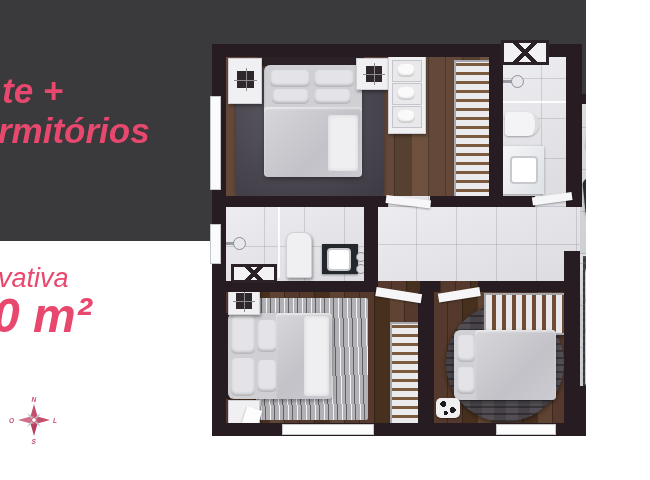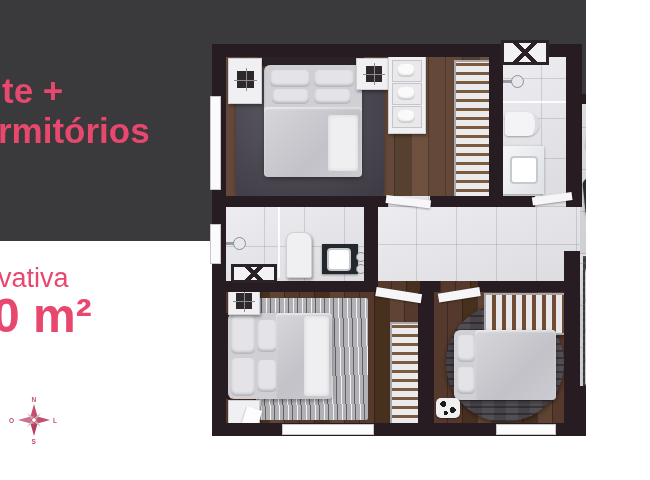--- a/index.html
+++ b/index.html
@@ -1,17 +1,17 @@
 <!DOCTYPE html>
 <html><head>
 <meta charset="utf-8">
 <style>
   html,body{margin:0;padding:0;background:#ffffff;}
   .screen{position:relative;width:586px;height:480px;overflow:hidden;background:#fff;
-          font-family:"Liberation Sans",sans-serif;}
+          font-family:"Liberation Sans",sans-serif;font-style:italic;}
   
   .bgdark{position:absolute;background:#3a393b;}
   
   .wall{position:absolute;background:#261c22;z-index:6;}
   .win{position:absolute;background:#fbfbfc;box-shadow:inset 0 0 0 1px #c6c6cd;z-index:7;}
   .thresh{position:absolute;z-index:5;}
   
   .floor{position:absolute;z-index:1;}
   .wood{background:repeating-linear-gradient(90deg,rgba(0,0,0,.22) 0 1px,transparent 1px 17px),
         repeating-linear-gradient(90deg,#64493a 0 34px,#56402f 34px 51px,#6e523f 51px 68px),#5e4736;}

